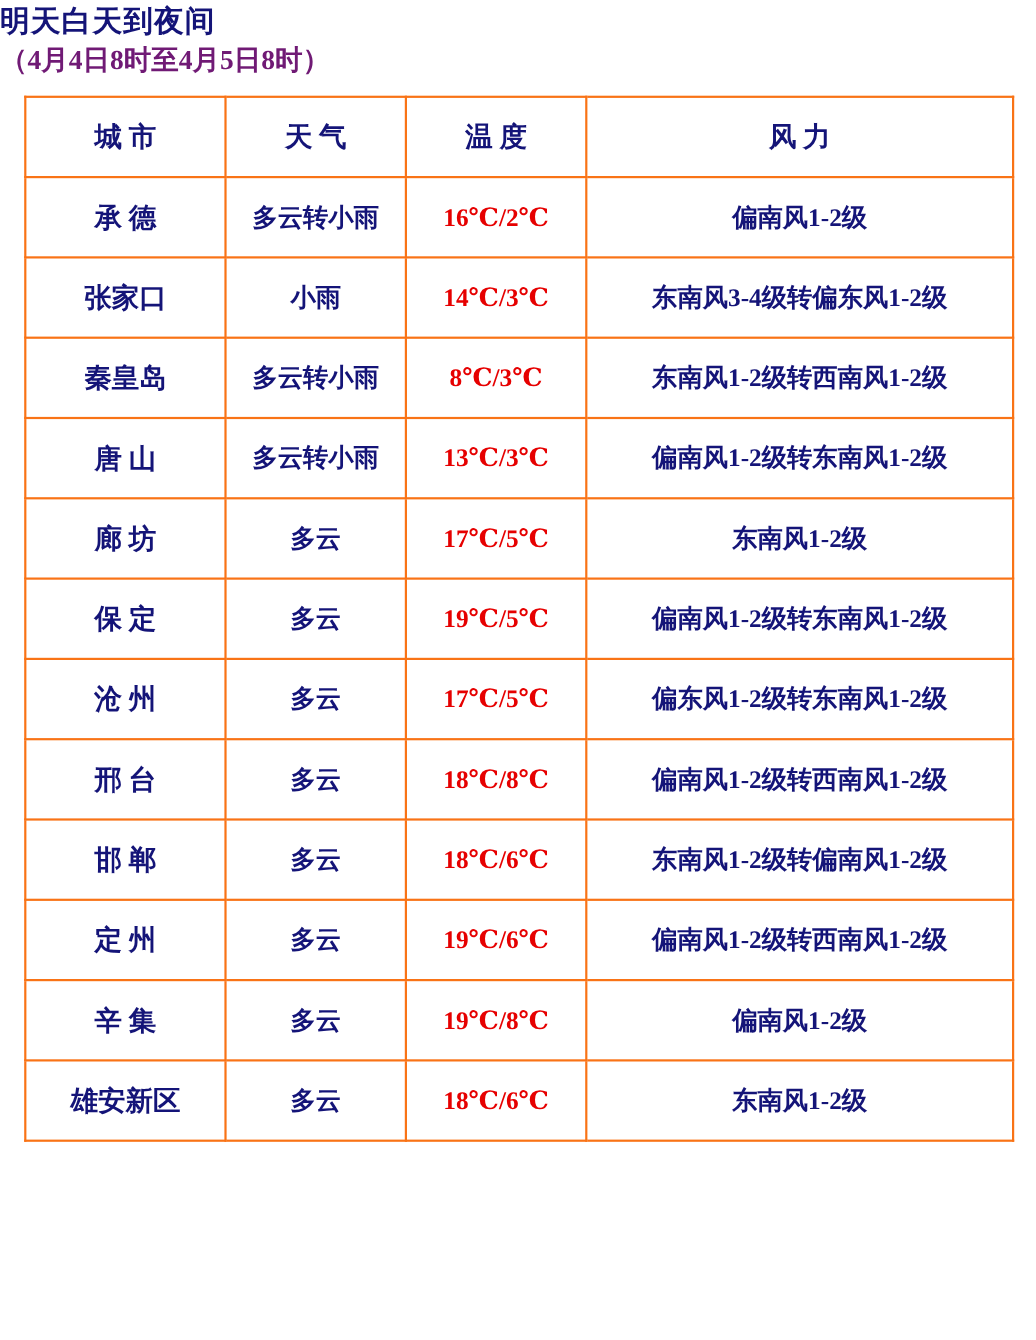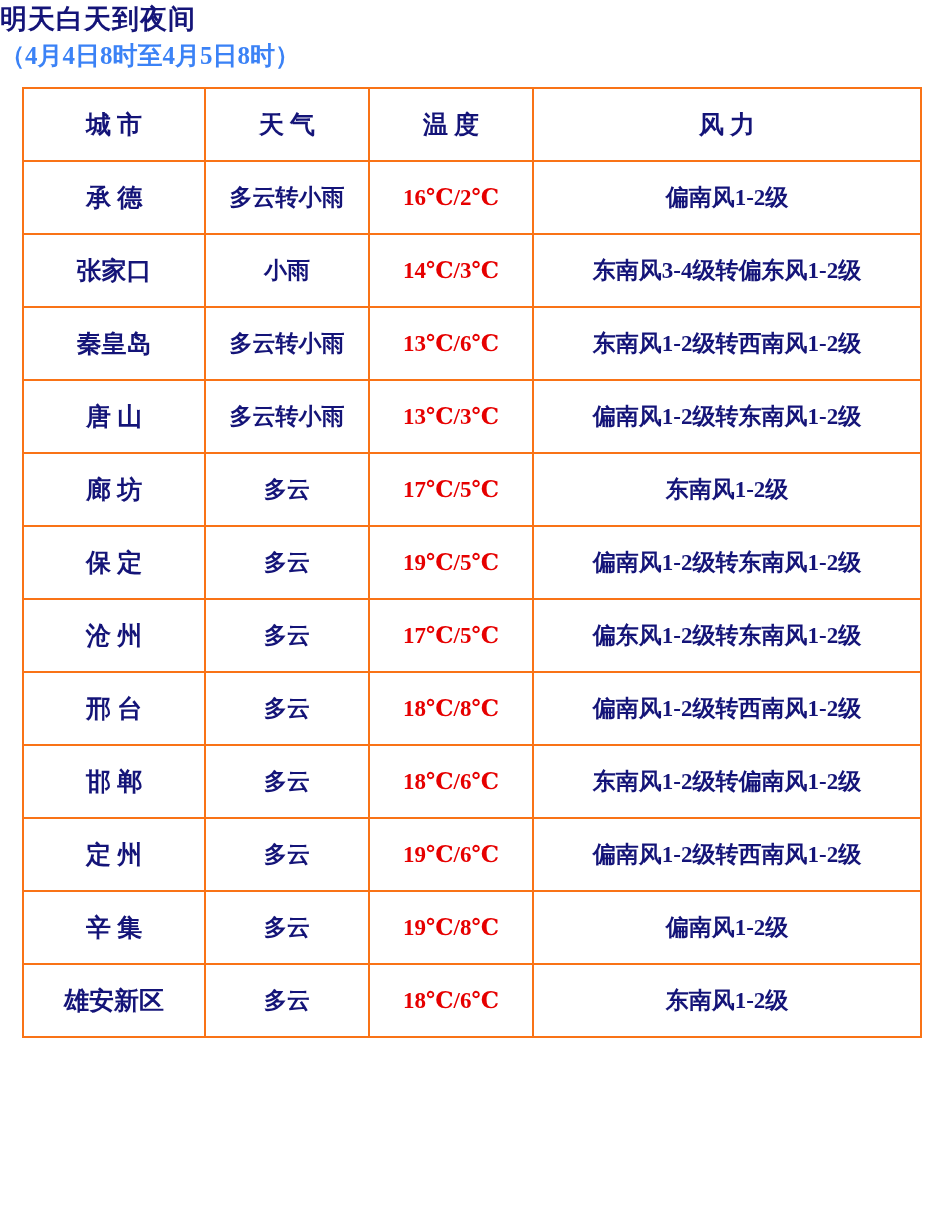--- a/index.html
+++ b/index.html
@@ -27,21 +27,21 @@
   .title-main {
     font-size: 27px;
     font-weight: bold;
     color: #141478;
     letter-spacing: 1px;
     line-height: 1.3;
   }
   .title-sub {
     font-size: 25px;
     font-weight: bold;
-    color: #3b82f6;
+    color: #701a75;
     letter-spacing: 0px;
     line-height: 1.35;
     margin-top: 2px;
   }
   .table-wrap {
     margin: 14px 22px 0 22px;
   }
   table.weather {
     border-collapse: collapse;
     width: 898px;
@@ -120,21 +120,21 @@
         </tr>
         <tr>
           <td class="city">张家口</td>
           <td class="weather">小雨</td>
           <td class="temp">14℃/3℃</td>
           <td class="wind">东南风3-4级转偏东风1-2级</td>
         </tr>
         <tr>
           <td class="city">秦皇岛</td>
           <td class="weather">多云转小雨</td>
-          <td class="temp">13℃/6℃</td>
+          <td class="temp">8℃/3℃</td>
           <td class="wind">东南风1-2级转西南风1-2级</td>
         </tr>
         <tr>
           <td class="city">唐  山</td>
           <td class="weather">多云转小雨</td>
           <td class="temp">13℃/3℃</td>
           <td class="wind">偏南风1-2级转东南风1-2级</td>
         </tr>
         <tr>
           <td class="city">廊  坊</td>

